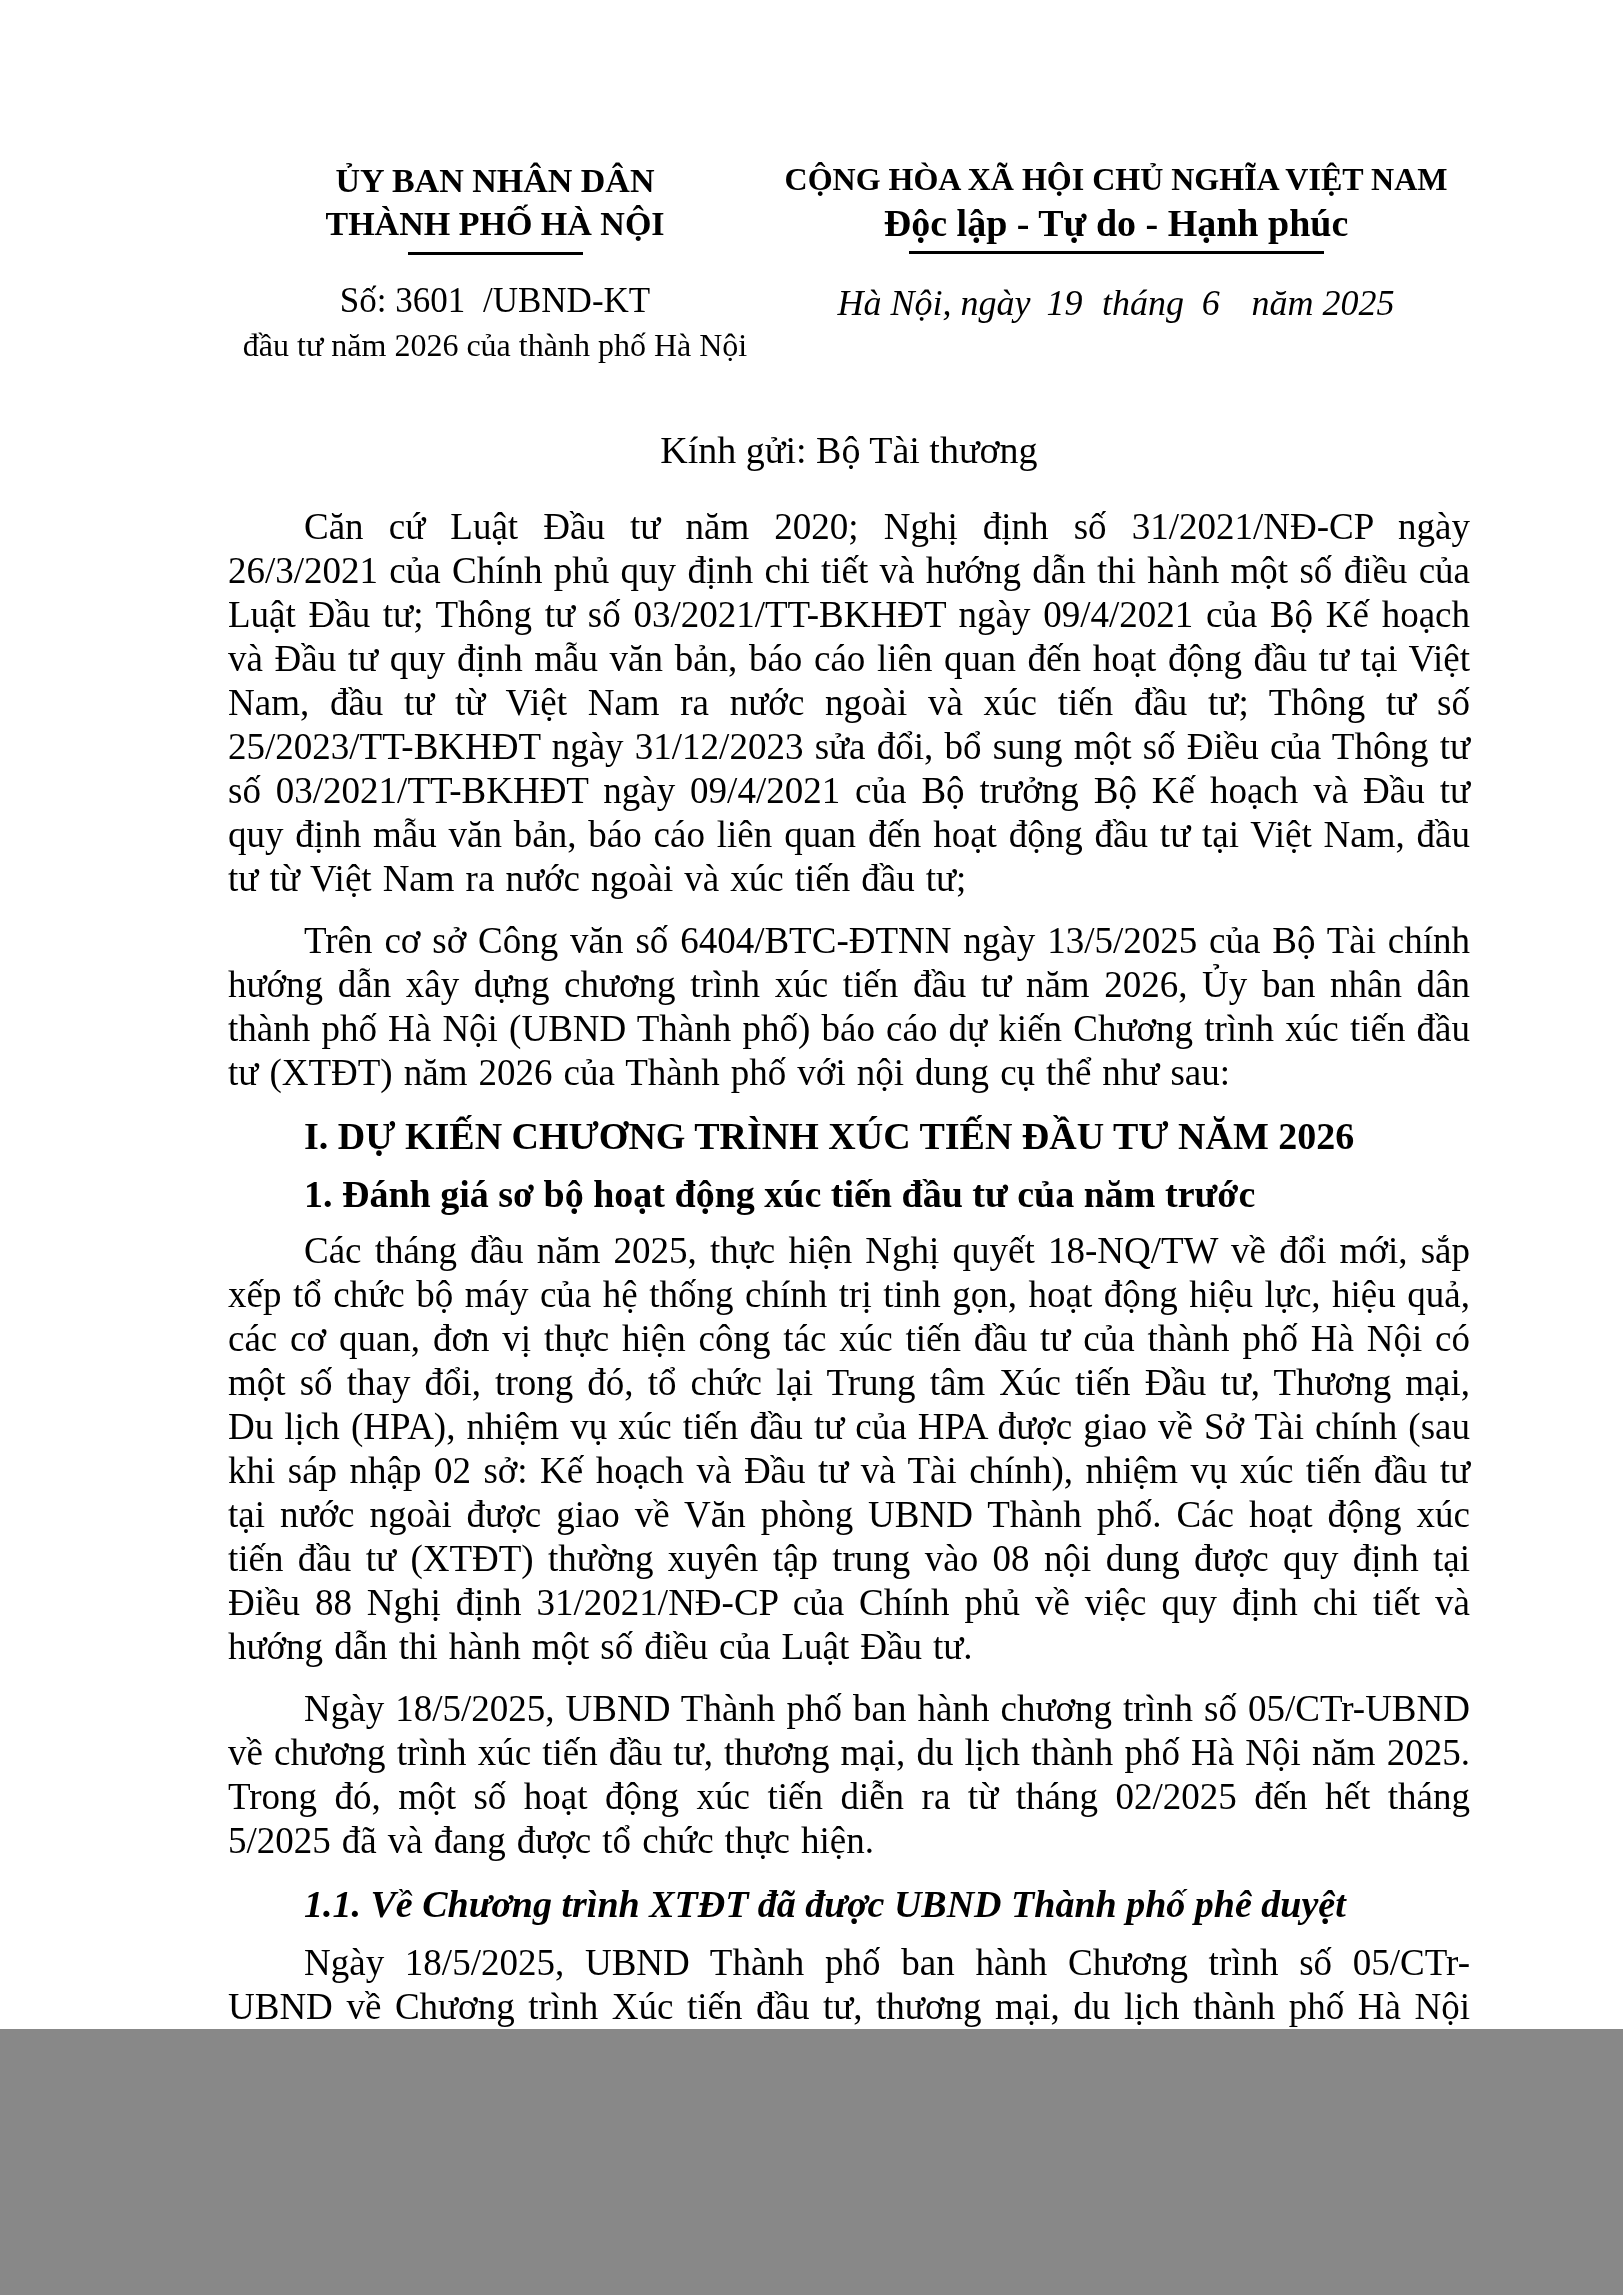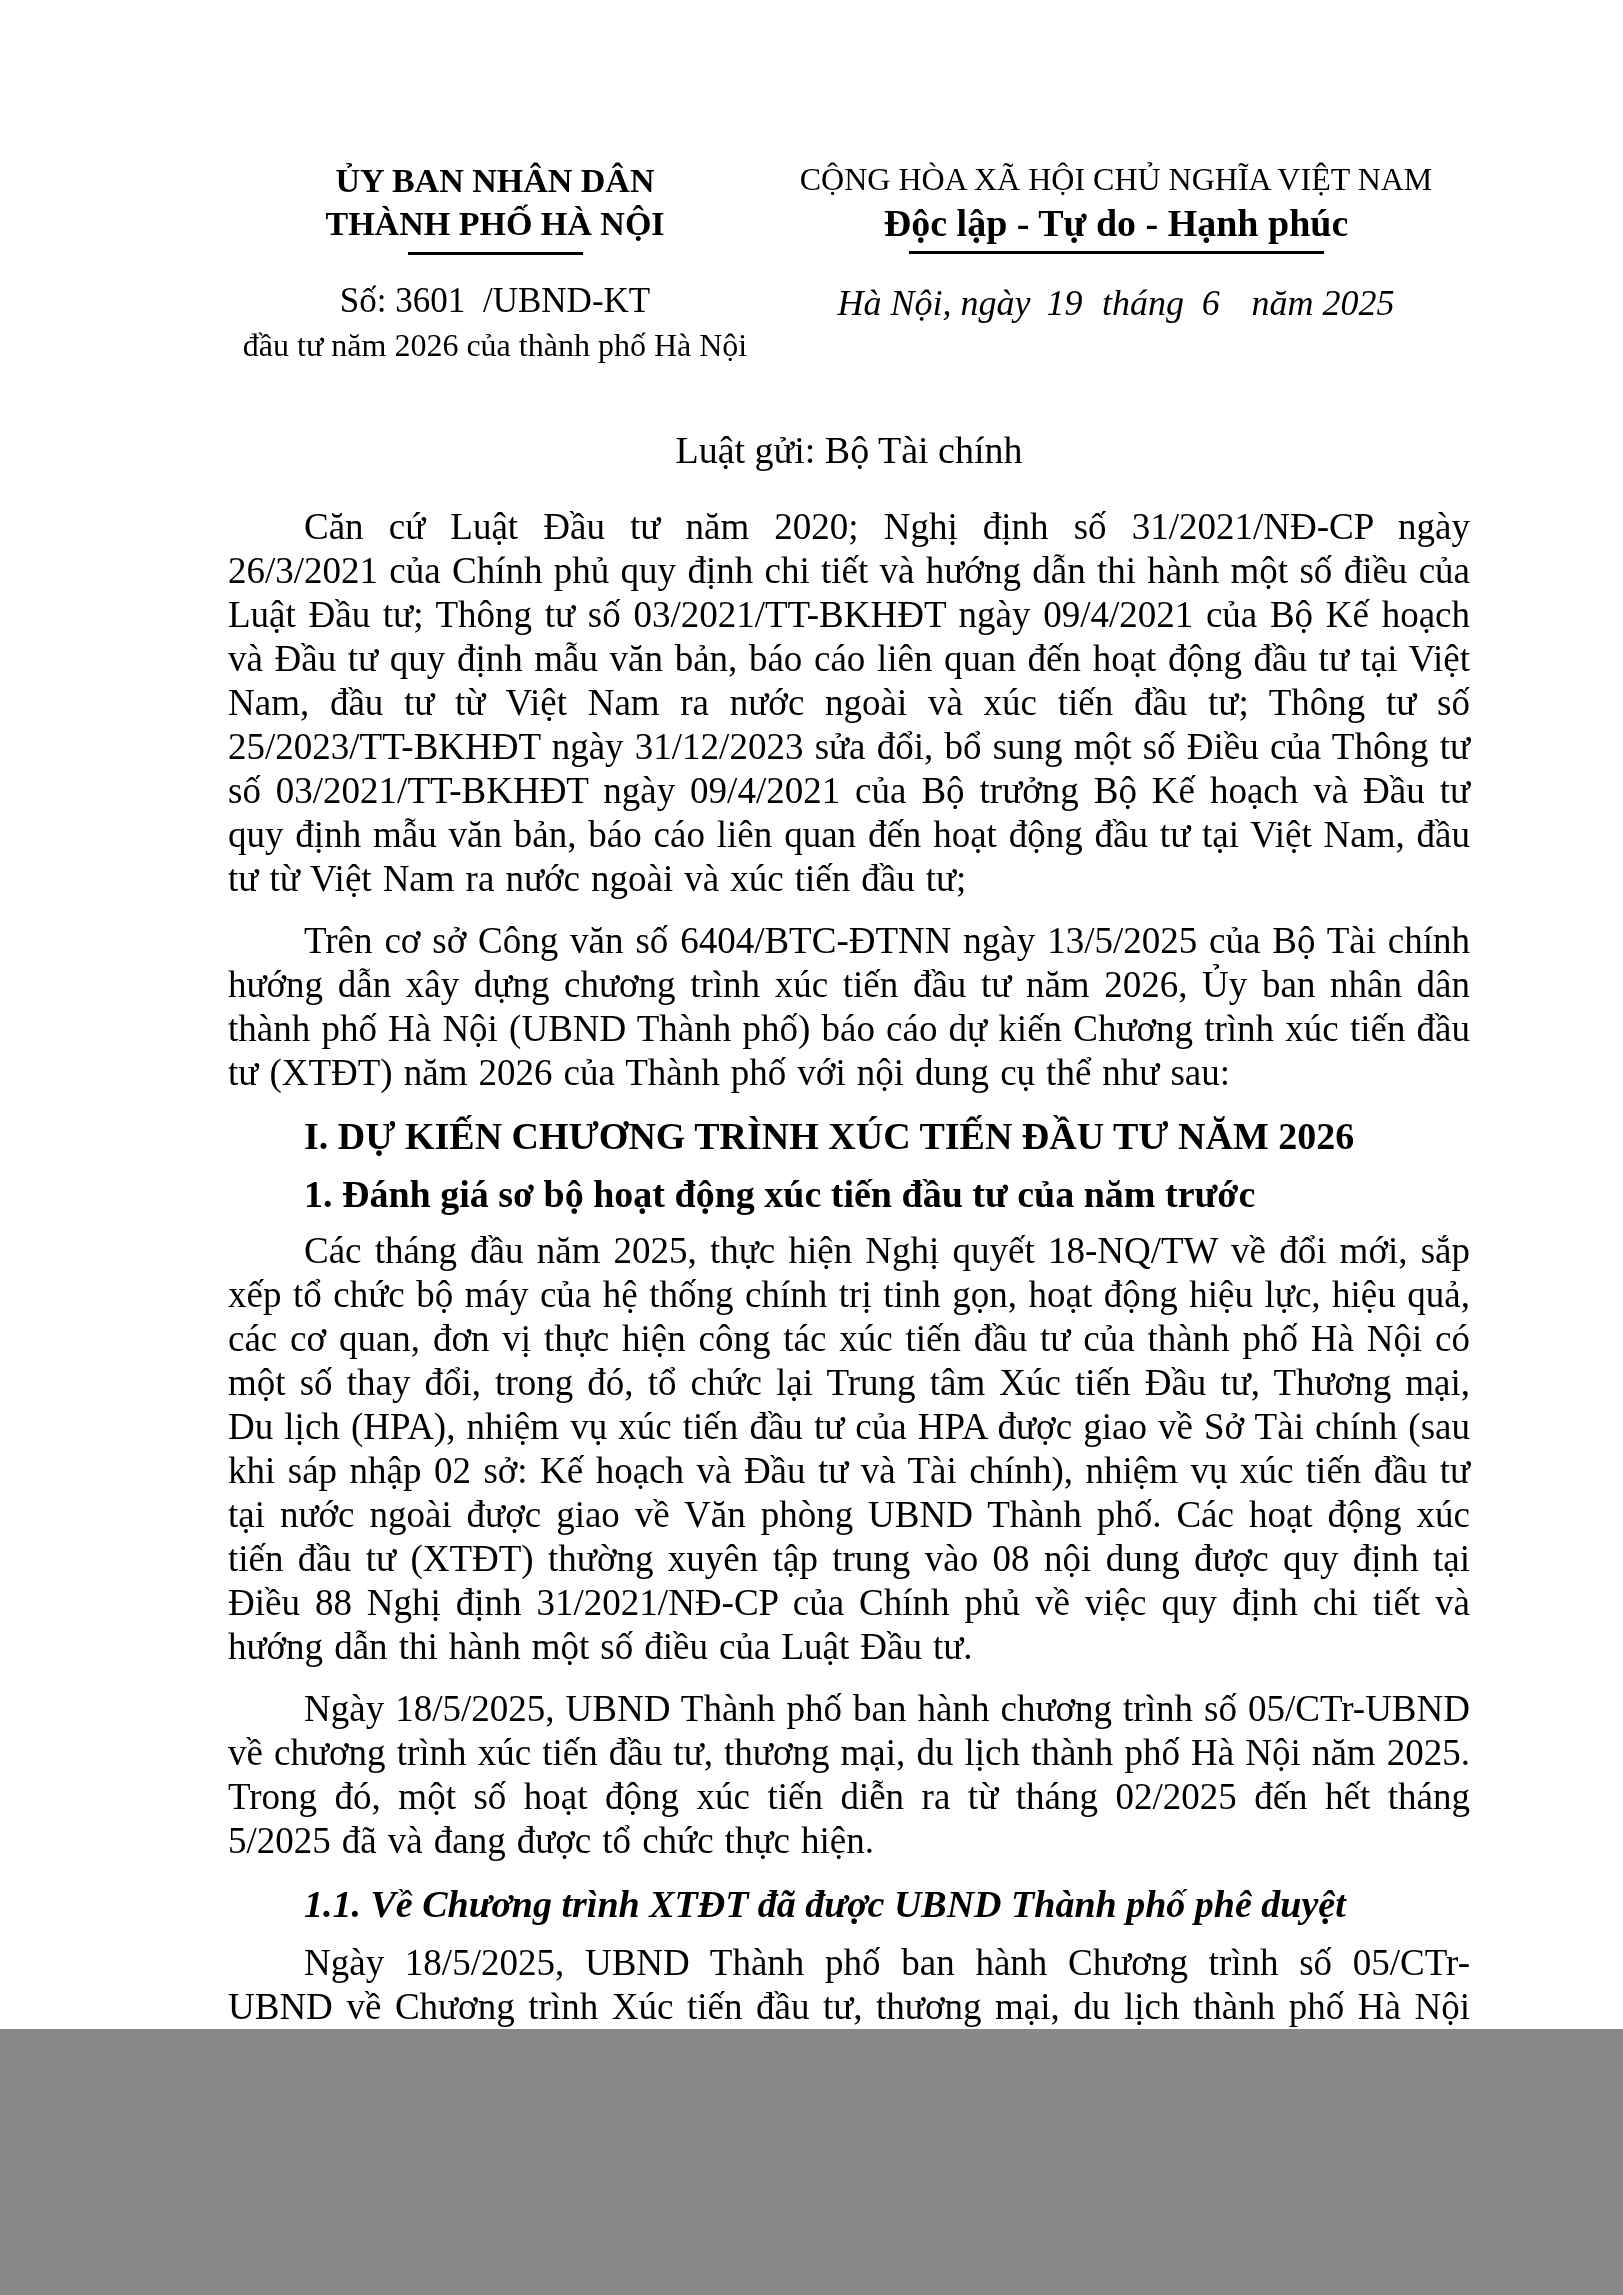--- a/index.html
+++ b/index.html
@@ -39,21 +39,21 @@
     margin-top: 25px;
     white-space: nowrap;
   }
   .doc-number .num { margin: 0 17.7px 0 8.8px; }
   .doc-subject {
     font-size: 32px;
     line-height: 38px;
     margin-top: 5.3px;
   }
   .national-title {
-    font-weight: normal;
+    font-weight: bold;
     font-size: 32px;
     line-height: 41px;
     white-space: nowrap;
   }
   .motto {
     font-weight: bold;
     font-size: 38px;
     line-height: 46px;
     white-space: nowrap;
   }
@@ -131,21 +131,21 @@
       <div class="national-title">CỘNG HÒA XÃ HỘI CHỦ NGHĨA VIỆT NAM</div>
       <div class="motto">Độc lập - Tự do - Hạnh phúc</div>
       <div class="rule rule-right"></div>
       <div class="place-date">
         <span>Hà Nội, ngày</span><span class="fill-day">19</span><span>tháng</span><span class="fill-month">6</span><span class="year">năm 2025</span>
       </div>
     </div>
 
   </div>
 
-  <div class="salutation">Luật gửi: Bộ Tài chính</div>
+  <div class="salutation">Kính gửi: Bộ Tài thương</div>
 
   <div class="body-text">
     <p class="para">Căn cứ Luật Đầu tư năm 2020; Nghị định số 31/2021/NĐ-CP ngày 26/3/2021 của Chính phủ quy định chi tiết và hướng dẫn thi hành một số điều của Luật Đầu tư; Thông tư số 03/2021/TT-BKHĐT ngày 09/4/2021 của Bộ Kế hoạch và Đầu tư quy định mẫu văn bản, báo cáo liên quan đến hoạt động đầu tư tại Việt Nam, đầu tư từ Việt Nam ra nước ngoài và xúc tiến đầu tư; Thông tư số 25/2023/TT-BKHĐT ngày 31/12/2023 sửa đổi, bổ sung một số Điều của Thông tư số 03/2021/TT-BKHĐT ngày 09/4/2021 của Bộ trưởng Bộ Kế hoạch và Đầu tư quy định mẫu văn bản, báo cáo liên quan đến hoạt động đầu tư tại Việt Nam, đầu tư từ Việt Nam ra nước ngoài và xúc tiến đầu tư;</p>
     <p class="para">Trên cơ sở Công văn số 6404/BTC-ĐTNN ngày 13/5/2025 của Bộ Tài chính hướng dẫn xây dựng chương trình xúc tiến đầu tư năm 2026, Ủy ban nhân dân thành phố Hà Nội (UBND Thành phố) báo cáo dự kiến Chương trình xúc tiến đầu tư (XTĐT) năm 2026 của Thành phố với nội dung cụ thể như sau:</p>
     <div class="h-section">I. DỰ KIẾN CHƯƠNG TRÌNH XÚC TIẾN ĐẦU TƯ NĂM 2026</div>
     <div class="h-sub">1. Đánh giá sơ bộ hoạt động xúc tiến đầu tư của năm trước</div>
     <p class="para">Các tháng đầu năm 2025, thực hiện Nghị quyết 18-NQ/TW về đổi mới, sắp xếp tổ chức bộ máy của hệ thống chính trị tinh gọn, hoạt động hiệu lực, hiệu quả, các cơ quan, đơn vị thực hiện công tác xúc tiến đầu tư của thành phố Hà Nội có một số thay đổi, trong đó, tổ chức lại Trung tâm Xúc tiến Đầu tư, Thương mại, Du lịch (HPA), nhiệm vụ xúc tiến đầu tư của HPA được giao về Sở Tài chính (sau khi sáp nhập 02 sở: Kế hoạch và Đầu tư và Tài chính), nhiệm vụ xúc tiến đầu tư tại nước ngoài được giao về Văn phòng UBND Thành phố. Các hoạt động xúc tiến đầu tư (XTĐT) thường xuyên tập trung vào 08 nội dung được quy định tại Điều 88 Nghị định 31/2021/NĐ-CP của Chính phủ về việc quy định chi tiết và hướng dẫn thi hành một số điều của Luật Đầu tư.</p>
     <p class="para">Ngày 18/5/2025, UBND Thành phố ban hành chương trình số 05/CTr-UBND về chương trình xúc tiến đầu tư, thương mại, du lịch thành phố Hà Nội năm 2025. Trong đó, một số hoạt động xúc tiến diễn ra từ tháng 02/2025 đến hết tháng 5/2025 đã và đang được tổ chức thực hiện.</p>
     <div class="h-italic">1.1. Về Chương trình XTĐT đã được UBND Thành phố phê duyệt</div>
     <p class="para">Ngày 18/5/2025, UBND Thành phố ban hành Chương trình số 05/CTr-UBND về Chương trình Xúc tiến đầu tư, thương mại, du lịch thành phố Hà Nội năm 2025 với kinh phí được phê duyệt cho hoạt động xúc tiến đầu tư là 19.400 triệu đồng (Sở Tài chính) và 7.145 triệu đồng (Ban Quản lý các khu công nghệ</p>

